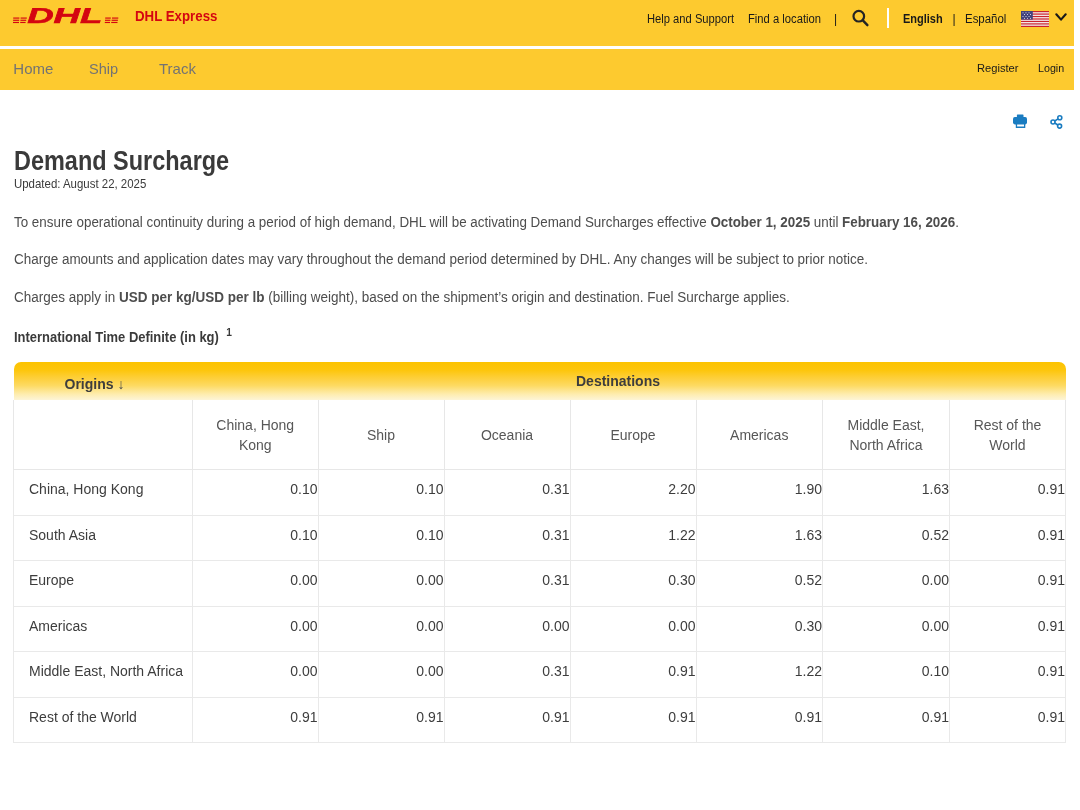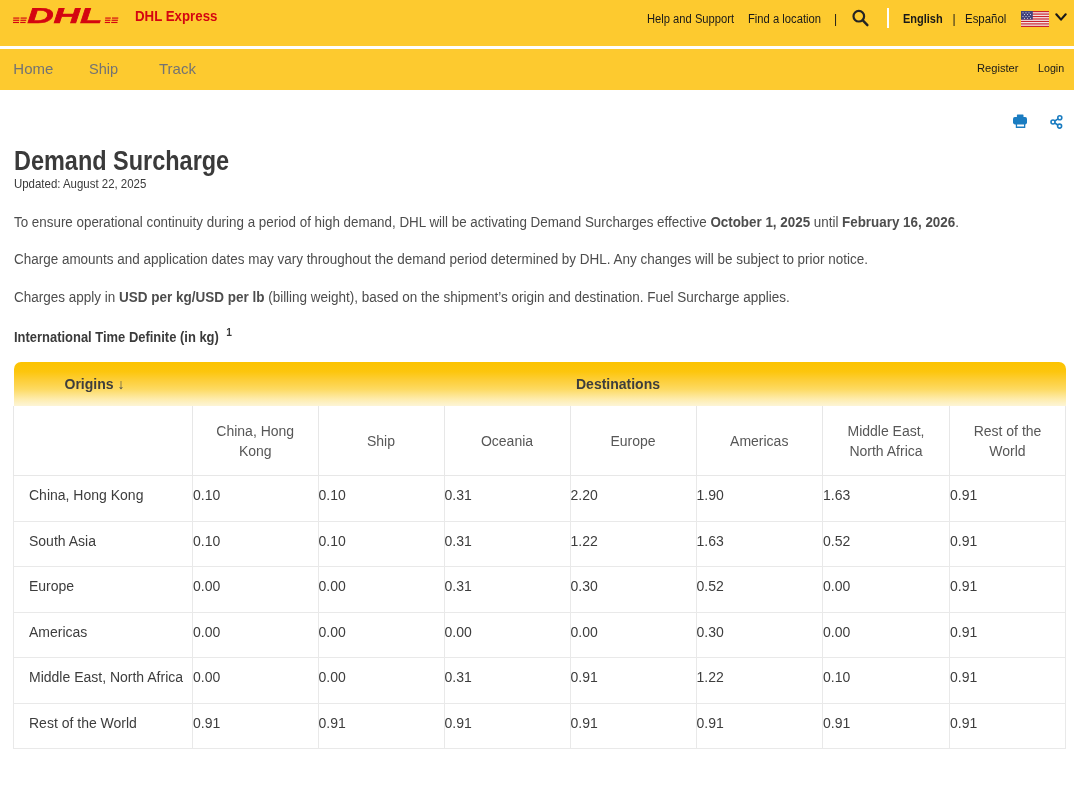--- a/index.html
+++ b/index.html
@@ -10,23 +10,23 @@
 .navbar { position:absolute; top:49px; left:0; width:1074px; height:41px; background:#fdca2f; }
 .tx { position:absolute; white-space:nowrap; transform-origin:0 0; }
 .toplink { font-size:12px; line-height:12px; color:#191919; top:13px; }
 .navlink { font-size:15px; line-height:15px; color:#737373; top:61px; }
 .smalllink { font-size:11.5px; line-height:12px; color:#191919; top:61.5px; }
 h1 { position:absolute; top:147px; left:13.5px; font-size:28px; line-height:28px; font-weight:bold; color:#3a3a3a; transform:scaleX(0.838); transform-origin:0 0; white-space:nowrap; }
 .updated { position:absolute; top:177px; left:14px; font-size:13px; line-height:13px; color:#3a3a3a; transform:scaleX(0.88); transform-origin:0 0; white-space:nowrap; }
 .para { position:absolute; left:14px; font-size:14px; line-height:14px; color:#4d4d4d; transform:scaleX(0.956); transform-origin:0 0; white-space:nowrap; }
 .tablewrap { position:absolute; top:362px; left:13px; width:1052px; }
 table { border-collapse:collapse; table-layout:fixed; width:1052px; font-size:14px; }
-.bandrow td { height:44px; background:linear-gradient(180deg,#fcc301 0%, #fdc60d 22%, #fdce36 40%, #fdd349 50%, #fdda62 62%, #fde388 73%, #feecac 84%, #fdf1c5 93%, #fdf5d6 100%); font-weight:bold; color:#3d3d3d; border:none; position:relative; }
+.bandrow td { height:38px; background:linear-gradient(180deg,#fcc301 0%, #fdc60d 22%, #fdce36 40%, #fdd349 50%, #fdda62 62%, #fde388 73%, #feecac 84%, #fdf1c5 93%, #fdf5d6 100%); font-weight:bold; color:#3d3d3d; border:none; position:relative; }
 thead .colhead td { height:69.5px; text-align:center; color:#575757; border:1px solid #e7e7e7; border-top:none; background:#fff; padding:0 11px; line-height:20px; }
-tbody td { height:45.5px; border:1px solid #e9e9e9; color:#3d3d3d; text-align:left; background:#fff; padding-bottom:6px; }
+tbody td { height:45.5px; border:1px solid #e9e9e9; color:#3d3d3d; text-align:right; background:#fff; padding-bottom:6px; }
 tbody td.lbl { text-align:left; padding-left:15px; }
 </style>
 </head>
 <body>
 <div class="topbar"></div>
 <div class="sep"></div>
 <div class="navbar"></div>
 
 <svg class="abs" style="left:13px; top:8px;" width="106" height="17" viewBox="0 0 106 17">
   <g fill="#d40511">

